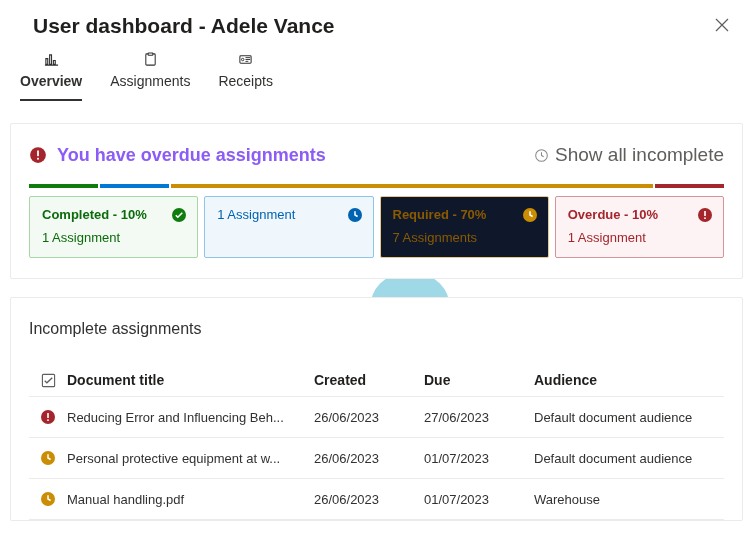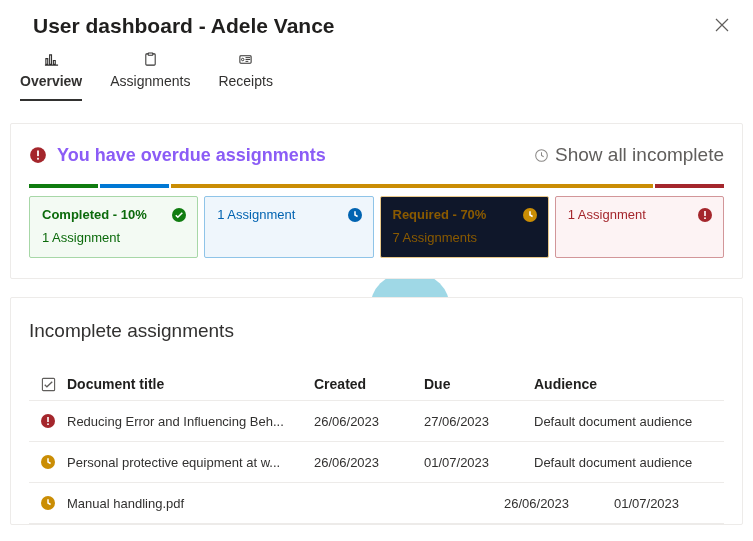--- a/index.html
+++ b/index.html
@@ -129,21 +129,21 @@
   .c-red .csub{ color:#a4262c; }
 
   .section {
     margin: 18px 10px 0 10px;
     border: 1px solid #edebe9;
     border-radius: 2px;
     padding: 22px 18px 0 18px;
     background:#fff;
   }
   .sec-title {
-    font-size: 19px;
+    font-size: 16px;
     font-weight: 400;
     color:#323130;
     margin-bottom: 26px;
   }
   .thead, .trow {
     display:flex;
     align-items:flex-end;
     border-bottom:1px solid #edebe9;
   }
   .thead { font-weight:600; padding:8px 0; }
@@ -249,20 +249,21 @@
       </div>
       <div class="card c-amber">
         <div class="ctitle">Required - 70%</div>
         <div class="csub">7 Assignments</div>
         <div class="cicon"><svg width="16" height="16" viewBox="0 0 16 16">
             <circle cx="8" cy="8" r="7" fill="#ca8d04"></circle>
             <path d="M8 4.2V8l2.6 1.5" stroke="#fff" stroke-width="1.5" fill="none"></path>
           </svg></div>
       </div>
       <div class="card c-red">
+        <div class="ctitle">Overdue - 10%</div>
         <div class="csub">1 Assignment</div>
         <div class="cicon"><svg width="16" height="16" viewBox="0 0 16 16">
             <circle cx="8" cy="8" r="7" fill="#a4262c"></circle>
             <rect x="7.2" y="4" width="1.6" height="5" fill="#fff"></rect>
             <rect x="7.2" y="10.4" width="1.6" height="1.6" fill="#fff"></rect>
           </svg></div>
       </div>
     </div>
 </div>
 
@@ -311,15 +312,16 @@
       <div class="trow">
         <div class="col-chk">
           <svg width="16" height="16" viewBox="0 0 16 16">
             <circle cx="8" cy="8" r="7" fill="#ca8d04"></circle>
             <path d="M8 4.2V8l2.6 1.5" stroke="#fff" stroke-width="1.5" fill="none"></path>
           </svg>
         </div>
         <div class="col-title">Manual handling.pdf</div>
         <div class="col-created">26/06/2023</div>
         <div class="col-due">01/07/2023</div>
+        <div class="col-aud">Warehouse</div>
       </div>
     </div>
 </div>
 
 </body></html>

